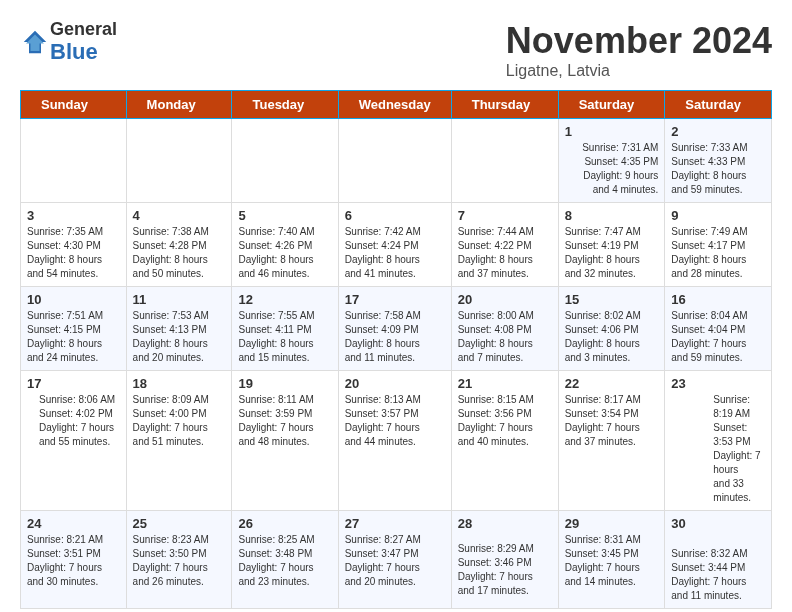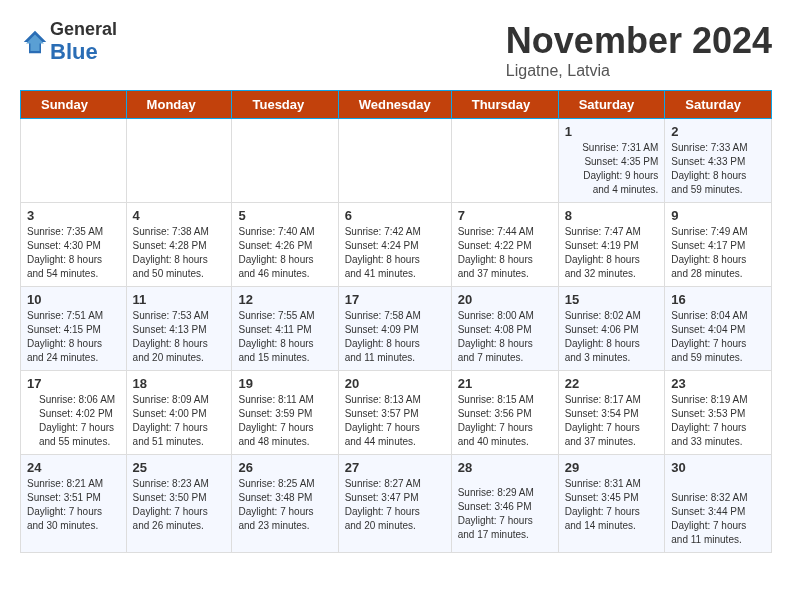--- a/index.html
+++ b/index.html
@@ -289,21 +289,21 @@
         </td>
         <td>
           <span class="day-number">22</span>
           <div class="day-info" style="white-space: pre-line;">Sunrise: 8:17 AM
 Sunset: 3:54 PM
 Daylight: 7 hours
 and 37 minutes.</div>
         </td>
         <td>
           <span class="day-number">23</span>
-          <div class="day-info" style="white-space: pre-line;">Sunrise: 8:19 AM
+          <div class="day-info" style="white-space: pre-line; margin-left: 42px;">Sunrise: 8:19 AM
 Sunset: 3:53 PM
 Daylight: 7 hours
 and 33 minutes.</div>
         </td>
       </tr>
       <tr>
         <td>
           <span class="day-number">24</span>
           <div class="day-info" style="white-space: pre-line;">Sunrise: 8:21 AM
 Sunset: 3:51 PM

